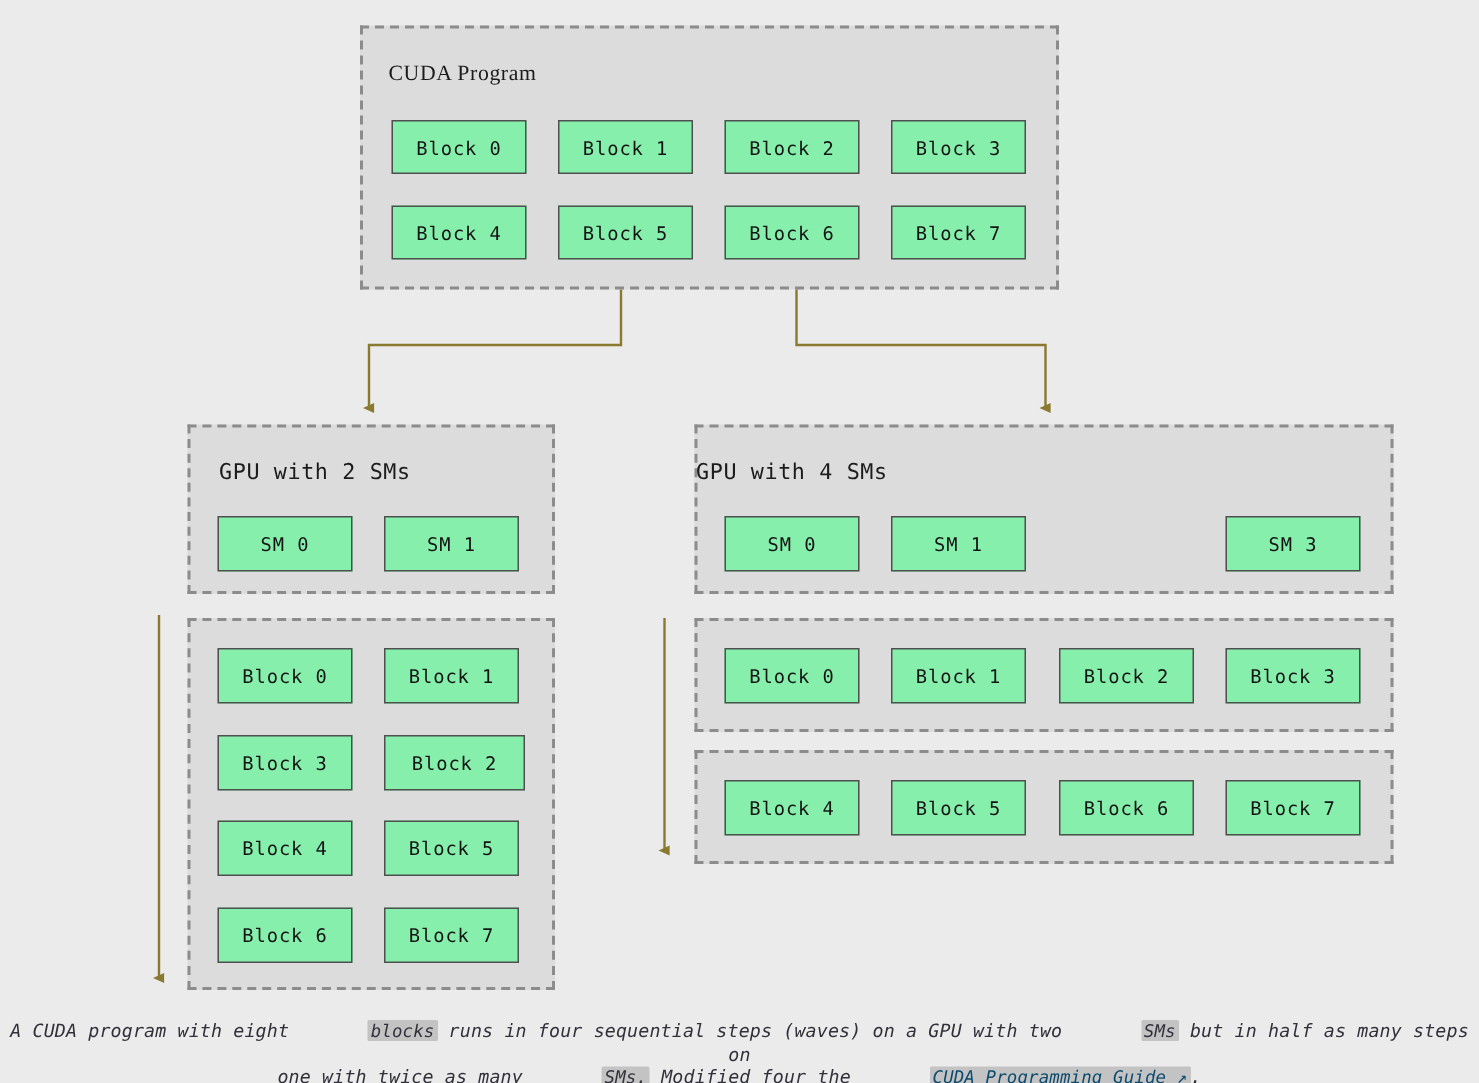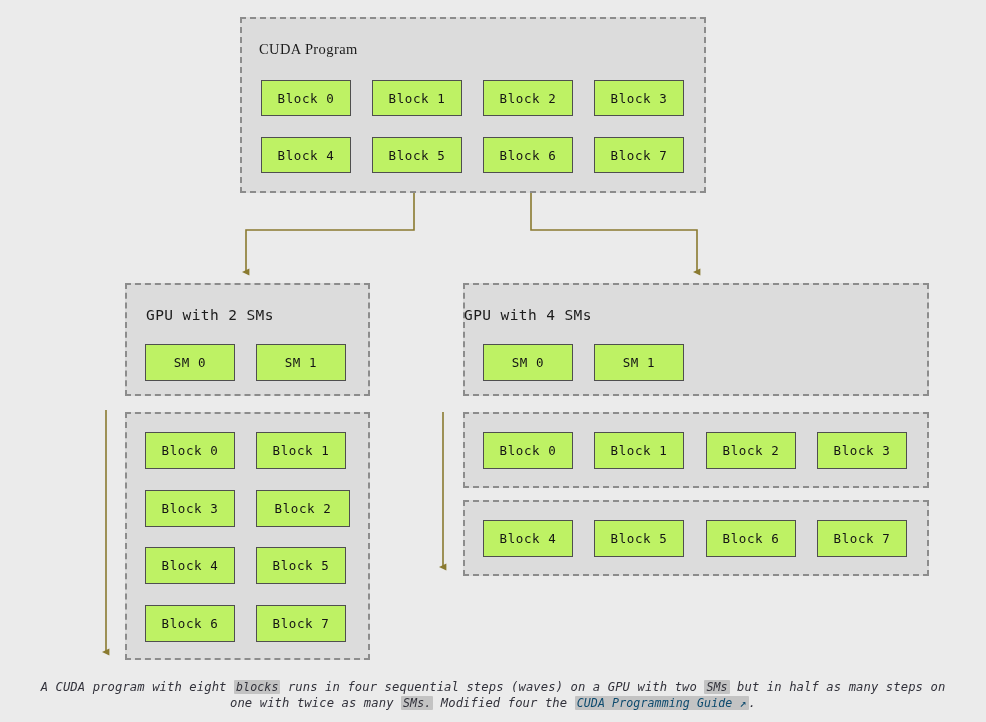--- a/index.html
+++ b/index.html
@@ -31,21 +31,21 @@
     position: absolute;
     font-size: 14.5px;
     color: #1c1c1c;
     letter-spacing: 0.4px;
     white-space: nowrap;
   }
 
   
   .cell {
     position: absolute;
-    background: #bef264;
+    background: #86efac;
     border: 1.6px solid #4f4f4f;
     box-sizing: border-box;
     display: flex;
     align-items: center;
     justify-content: center;
     font-size: 12.5px;
     color: #141414;
     letter-spacing: 0.6px;
     white-space: nowrap;
   }
@@ -73,20 +73,21 @@
     color: #31313a;
     letter-spacing: 0.1px;
   }
   #caption code {
     font-family: "DejaVu Sans Mono", "Liberation Mono", monospace;
     font-style: italic;
     background: #c3c3c3;
     padding: 0 2px;
     border-radius: 1px;
     font-size: 11.6px;
+    margin-left: 45px;
   }
   #caption a {
     color: #0c4a6e;
     text-decoration: none;
   }
   .cap-line { display: block; }
 </style>
 </head>
 <body>
 
@@ -138,20 +139,21 @@
   <div class="cell" style="left:145px; top:547px; width:90px; height:37px;">Block 4</div>
   <div class="cell" style="left:256px; top:547px; width:90px; height:37px;">Block 5</div>
 
   <div class="cell" style="left:145px; top:605px; width:90px; height:37px;">Block 6</div>
   <div class="cell" style="left:256px; top:605px; width:90px; height:37px;">Block 7</div>
 
   <div class="panel" style="left:463px; top:283px; width:466px; height:113px;"></div>
   <div class="panel-title" style="left:464px; top:307px;">GPU with 4 SMs</div>
   <div class="cell" style="left:483px; top:344px; width:90px; height:37px;">SM 0</div>
   <div class="cell" style="left:594px; top:344px; width:90px; height:37px;">SM 1</div>
+  <div class="cell" style="left:817px; top:344px; width:90px; height:37px;">SM 3</div>
 
   <div class="panel" style="left:463px; top:412px; width:466px; height:76px;"></div>
   <div class="cell" style="left:483px; top:432px; width:90px; height:37px;">Block 0</div>
   <div class="cell" style="left:594px; top:432px; width:90px; height:37px;">Block 1</div>
   <div class="cell" style="left:706px; top:432px; width:90px; height:37px;">Block 2</div>
   <div class="cell" style="left:817px; top:432px; width:90px; height:37px;">Block 3</div>
 
   <div class="panel" style="left:463px; top:500px; width:466px; height:76px;"></div>
   <div class="cell" style="left:483px; top:520px; width:90px; height:37px;">Block 4</div>
   <div class="cell" style="left:594px; top:520px; width:90px; height:37px;">Block 5</div>

